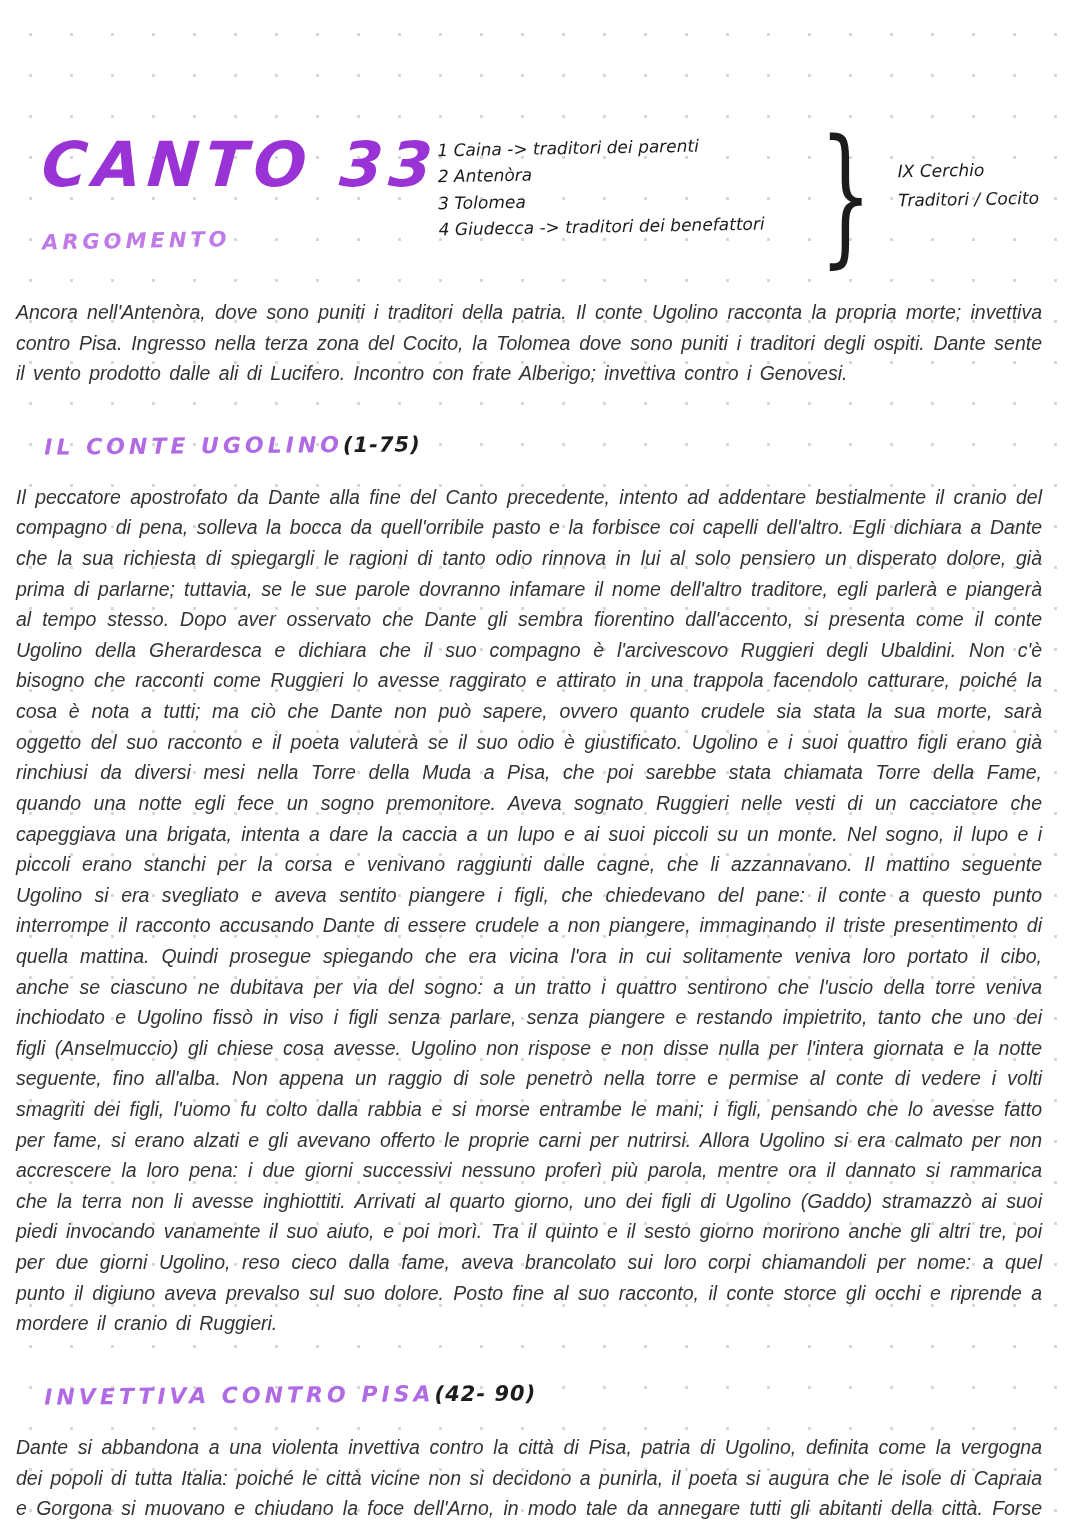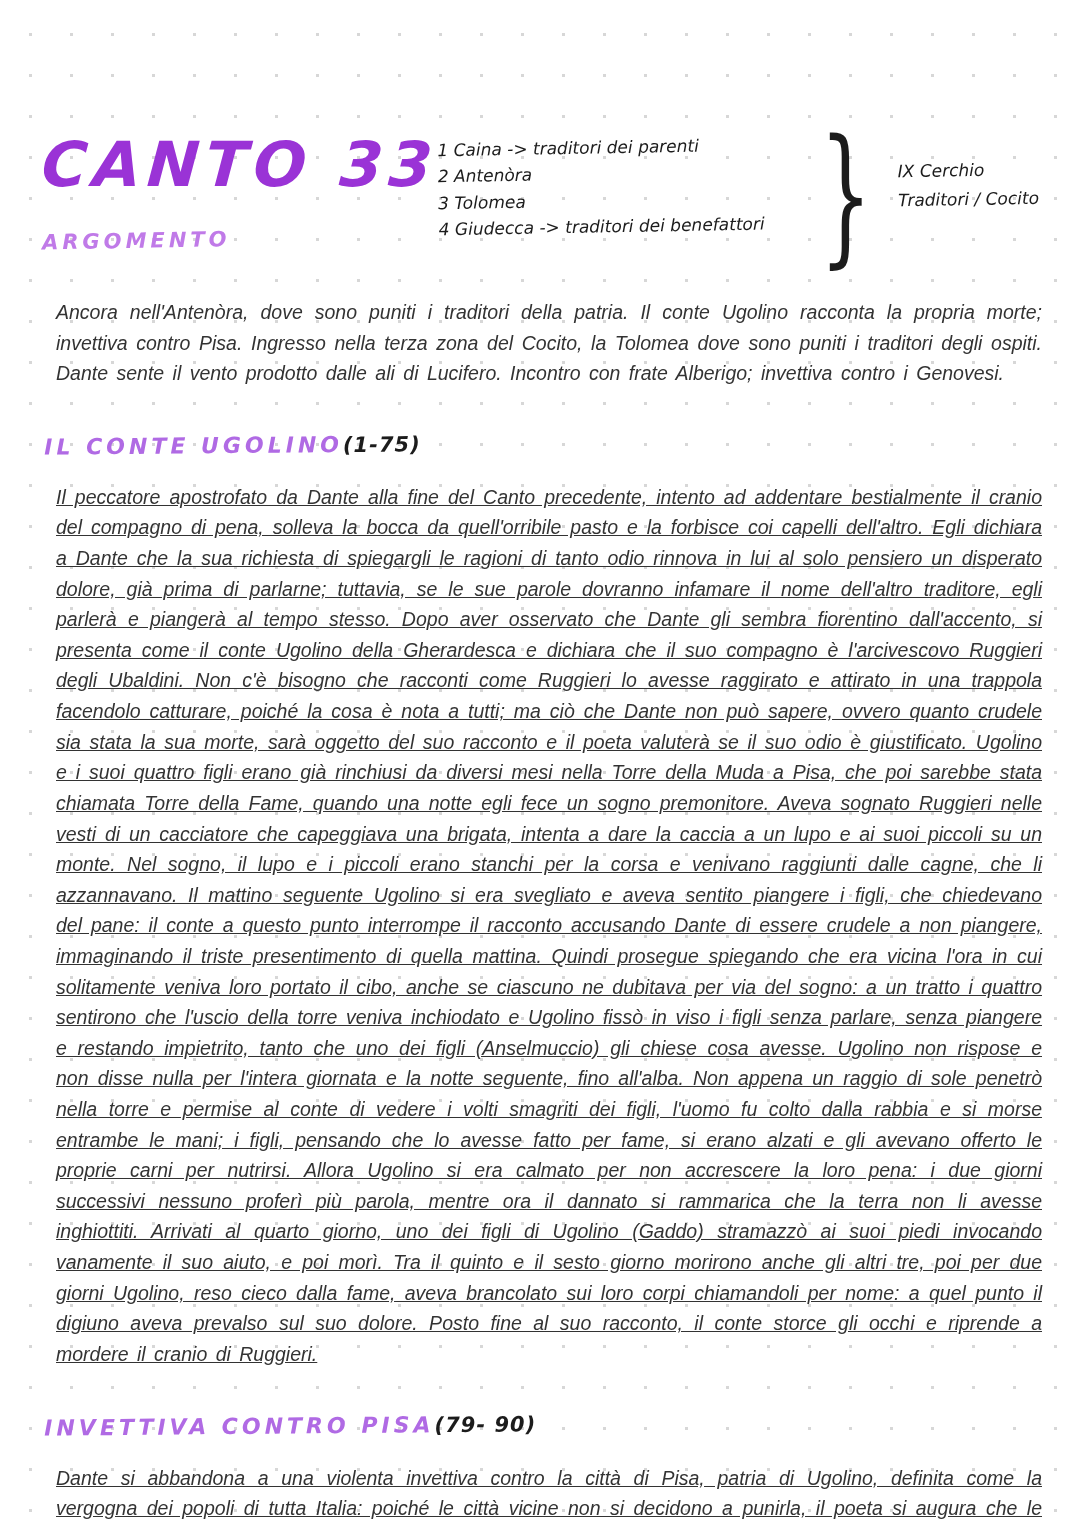--- a/index.html
+++ b/index.html
@@ -68,21 +68,21 @@
     font-family:"DejaVu Sans", sans-serif;
     font-style:italic;
     font-size:17px;
     line-height:1.7;
     color:#1c1c1c;
     transform:rotate(-1deg);
     white-space:nowrap;
   }
   .body-text{
     margin:0;
-    padding:0 38px 0 56px;
+    padding:0 38px 0 16px;
     font-style:italic;
     font-size:19.5px;
     line-height:1.57;
     word-spacing:3px;
     text-align:justify;
     color:#333333;
   }
   .argomento-paragraph{margin-top:34px;}
   .section-heading{
     margin:0;
@@ -95,21 +95,21 @@
     color:#b06ae4;
     transform:rotate(-0.5deg);
     transform-origin:left center;
   }
   .section-range{
     color:#1c1c1c;
     font-weight:600;
     letter-spacing:1px;
     font-size:21px;
   }
-  .section-body{margin-top:22px;text-decoration:underline;}
+  .section-body{margin-top:22px;}
 </style>
 </head>
 <body>
 
 <div class="page">
 
   <div class="header">
     <div class="title-col">
       <h1 class="page-title">CANTO 33</h1>
       <div class="subtitle">ARGOMENTO</div>
@@ -129,17 +129,17 @@
       <div>Traditori / Cocito</div>
     </div>
   </div>
 
   <p class="body-text argomento-paragraph">Ancora nell'Antenòra, dove sono puniti i traditori della patria. Il conte Ugolino racconta la propria morte; invettiva contro Pisa. Ingresso nella terza zona del Cocito, la Tolomea dove sono puniti i traditori degli ospiti. Dante sente il vento prodotto dalle ali di Lucifero. Incontro con frate Alberigo; invettiva contro i Genovesi.</p>
 
   <h2 class="section-heading"><span>IL CONTE UGOLINO</span><span class="section-range">(1-75)</span></h2>
 
   <p class="body-text section-body">Il peccatore apostrofato da Dante alla fine del Canto precedente, intento ad addentare bestialmente il cranio del compagno di pena, solleva la bocca da quell'orribile pasto e la forbisce coi capelli dell'altro. Egli dichiara a Dante che la sua richiesta di spiegargli le ragioni di tanto odio rinnova in lui al solo pensiero un disperato dolore, già prima di parlarne; tuttavia, se le sue parole dovranno infamare il nome dell'altro traditore, egli parlerà e piangerà al tempo stesso. Dopo aver osservato che Dante gli sembra fiorentino dall'accento, si presenta come il conte Ugolino della Gherardesca e dichiara che il suo compagno è l'arcivescovo Ruggieri degli Ubaldini. Non c'è bisogno che racconti come Ruggieri lo avesse raggirato e attirato in una trappola facendolo catturare, poiché la cosa è nota a tutti; ma ciò che Dante non può sapere, ovvero quanto crudele sia stata la sua morte, sarà oggetto del suo racconto e il poeta valuterà se il suo odio è giustificato. Ugolino e i suoi quattro figli erano già rinchiusi da diversi mesi nella Torre della Muda a Pisa, che poi sarebbe stata chiamata Torre della Fame, quando una notte egli fece un sogno premonitore. Aveva sognato Ruggieri nelle vesti di un cacciatore che capeggiava una brigata, intenta a dare la caccia a un lupo e ai suoi piccoli su un monte. Nel sogno, il lupo e i piccoli erano stanchi per la corsa e venivano raggiunti dalle cagne, che li azzannavano. Il mattino seguente Ugolino si era svegliato e aveva sentito piangere i figli, che chiedevano del pane: il conte a questo punto interrompe il racconto accusando Dante di essere crudele a non piangere, immaginando il triste presentimento di quella mattina. Quindi prosegue spiegando che era vicina l'ora in cui solitamente veniva loro portato il cibo, anche se ciascuno ne dubitava per via del sogno: a un tratto i quattro sentirono che l'uscio della torre veniva inchiodato e Ugolino fissò in viso i figli senza parlare, senza piangere e restando impietrito, tanto che uno dei figli (Anselmuccio) gli chiese cosa avesse. Ugolino non rispose e non disse nulla per l'intera giornata e la notte seguente, fino all'alba. Non appena un raggio di sole penetrò nella torre e permise al conte di vedere i volti smagriti dei figli, l'uomo fu colto dalla rabbia e si morse entrambe le mani; i figli, pensando che lo avesse fatto per fame, si erano alzati e gli avevano offerto le proprie carni per nutrirsi. Allora Ugolino si era calmato per non accrescere la loro pena: i due giorni successivi nessuno proferì più parola, mentre ora il dannato si rammarica che la terra non li avesse inghiottiti. Arrivati al quarto giorno, uno dei figli di Ugolino (Gaddo) stramazzò ai suoi piedi invocando vanamente il suo aiuto, e poi morì. Tra il quinto e il sesto giorno morirono anche gli altri tre, poi per due giorni Ugolino, reso cieco dalla fame, aveva brancolato sui loro corpi chiamandoli per nome: a quel punto il digiuno aveva prevalso sul suo dolore. Posto fine al suo racconto, il conte storce gli occhi e riprende a mordere il cranio di Ruggieri.</p>
 
-  <h2 class="section-heading"><span>INVETTIVA CONTRO PISA</span><span class="section-range">(79- 90)</span></h2>
+  <h2 class="section-heading"><span>INVETTIVA CONTRO PISA</span><span class="section-range">(42- 90)</span></h2>
 
   <p class="body-text section-body">Dante si abbandona a una violenta invettiva contro la città di Pisa, patria di Ugolino, definita come la vergogna dei popoli di tutta Italia: poiché le città vicine non si decidono a punirla, il poeta si augura che le isole di Capraia e Gorgona si muovano e chiudano la foce dell'Arno, in modo tale da annegare tutti gli abitanti della città. Forse Ugolino era sospettato di aver ceduto alcuni castelli a Firenze e Lucca, ma i quattro figli (Uguccione, il Brigata e gli altri due prima nominati) erano innocenti per la giovane età e non dovevano essere uccisi insieme al conte (Pisa ha commesso un delitto che la accosta all'antica città di Tebe).</p>
 
 </div>
 
 </body></html>

